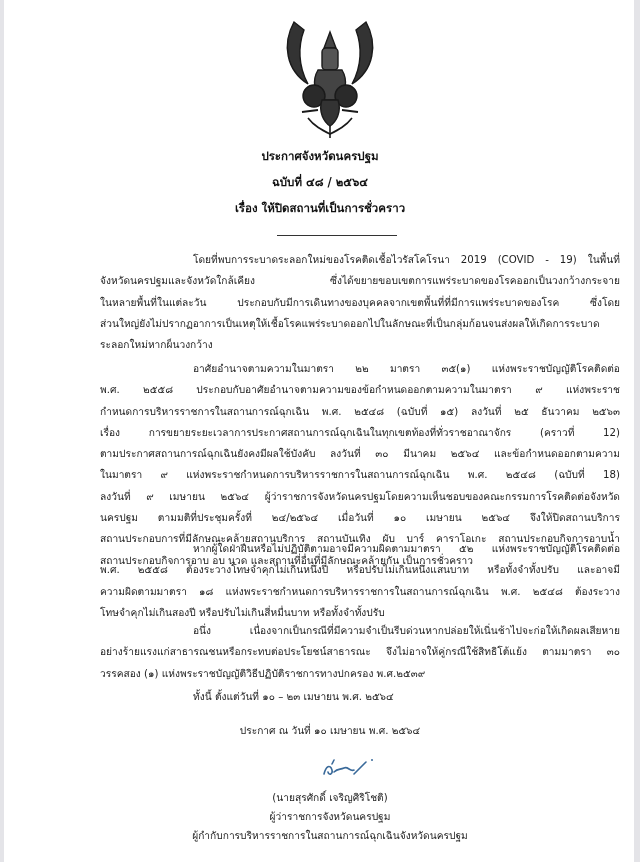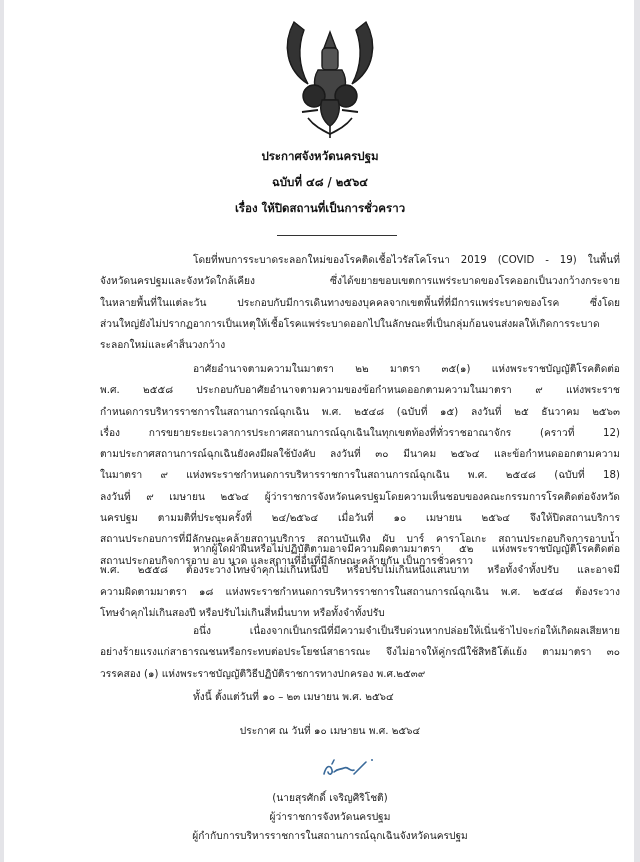--- a/index.html
+++ b/index.html
@@ -61,21 +61,21 @@
 <div class="head-line" style="top:148px">ประกาศจังหวัดนครปฐม</div>
 <div class="head-line" style="top:174px">ฉบับที่ ๔๘ / ๒๕๖๔</div>
 <div class="head-line" style="top:200px">เรื่อง ให้ปิดสถานที่เป็นการชั่วคราว</div>
 <div class="rule"></div>
 
 <div class="body-text" style="top:249px">
   <span class="line indent">โดยที่พบการระบาดระลอกใหม่ของโรคติดเชื้อไวรัสโคโรนา 2019 (COVID - 19) ในพื้นที่</span>
   <span class="line">จังหวัดนครปฐมและจังหวัดใกล้เคียง ซึ่งได้ขยายขอบเขตการแพร่ระบาดของโรคออกเป็นวงกว้างกระจาย</span>
   <span class="line">ในหลายพื้นที่ในแต่ละวัน ประกอบกับมีการเดินทางของบุคคลจากเขตพื้นที่ที่มีการแพร่ระบาดของโรค ซึ่งโดย</span>
   <span class="line">ส่วนใหญ่ยังไม่ปรากฏอาการเป็นเหตุให้เชื้อโรคแพร่ระบาดออกไปในลักษณะที่เป็นกลุ่มก้อนจนส่งผลให้เกิดการระบาด</span>
-  <span class="line last">ระลอกใหม่และคำส็นวงกว้าง</span>
+  <span class="line last">ระลอกใหม่หากผ็นวงกว้าง</span>
 </div>
 
 <div class="body-text" style="top:358px">
   <span class="line indent">อาศัยอำนาจตามความในมาตรา ๒๒ มาตรา ๓๕(๑) แห่งพระราชบัญญัติโรคติดต่อ</span>
   <span class="line">พ.ศ. ๒๕๕๘ ประกอบกับอาศัยอำนาจตามความของข้อกำหนดออกตามความในมาตรา ๙ แห่งพระราช</span>
   <span class="line">กำหนดการบริหารราชการในสถานการณ์ฉุกเฉิน พ.ศ. ๒๕๔๘ (ฉบับที่ ๑๕) ลงวันที่ ๒๕ ธันวาคม ๒๕๖๓</span>
   <span class="line">เรื่อง การขยายระยะเวลาการประกาศสถานการณ์ฉุกเฉินในทุกเขตท้องที่ทั่วราชอาณาจักร (คราวที่ 12)</span>
   <span class="line">ตามประกาศสถานการณ์ฉุกเฉินยังคงมีผลใช้บังคับ ลงวันที่ ๓๐ มีนาคม ๒๕๖๔ และข้อกำหนดออกตามความ</span>
   <span class="line">ในมาตรา ๙ แห่งพระราชกำหนดการบริหารราชการในสถานการณ์ฉุกเฉิน พ.ศ. ๒๕๔๘ (ฉบับที่ 18)</span>
   <span class="line">ลงวันที่ ๙ เมษายน ๒๕๖๔ ผู้ว่าราชการจังหวัดนครปฐมโดยความเห็นชอบของคณะกรรมการโรคติดต่อจังหวัด</span>

